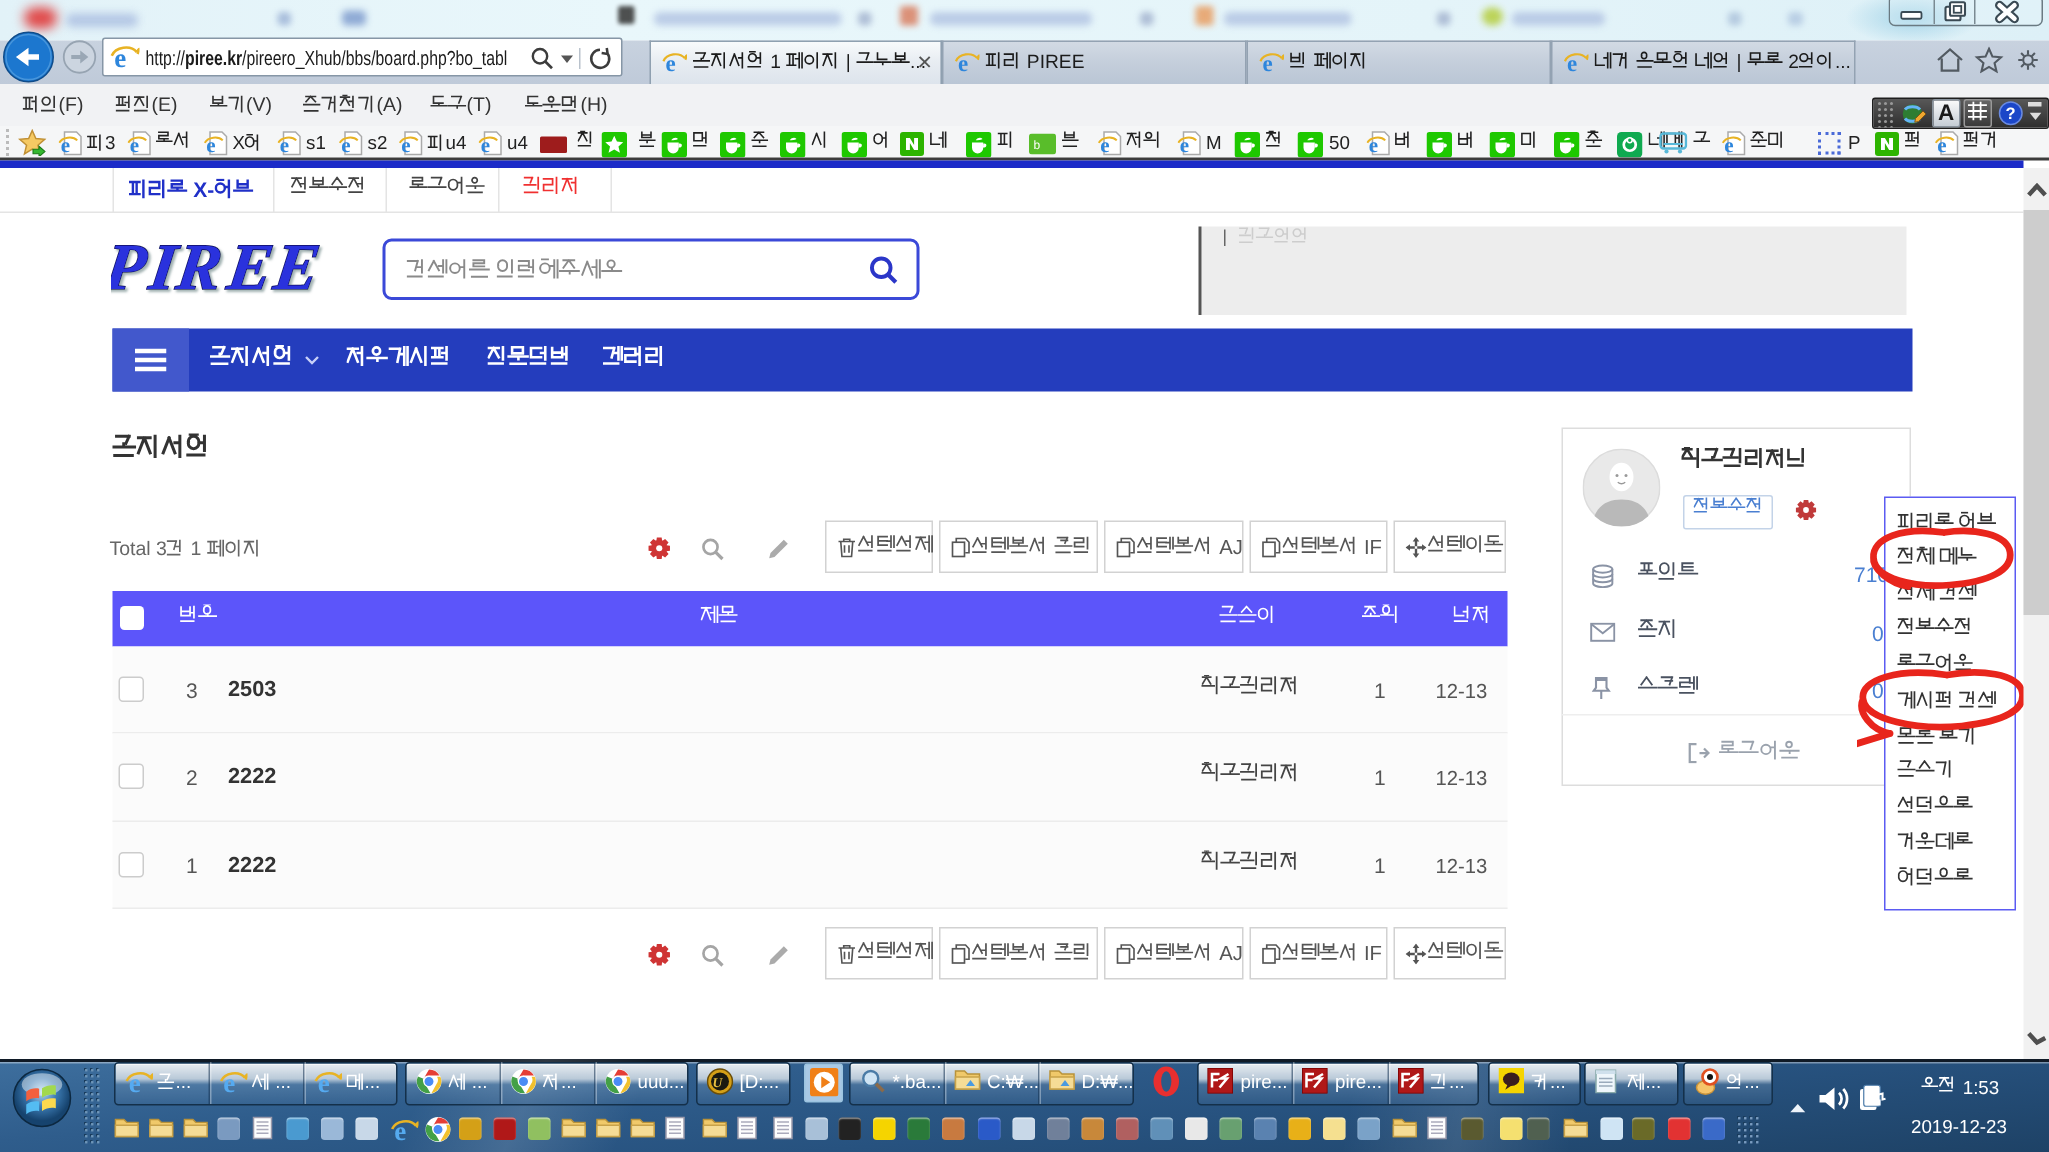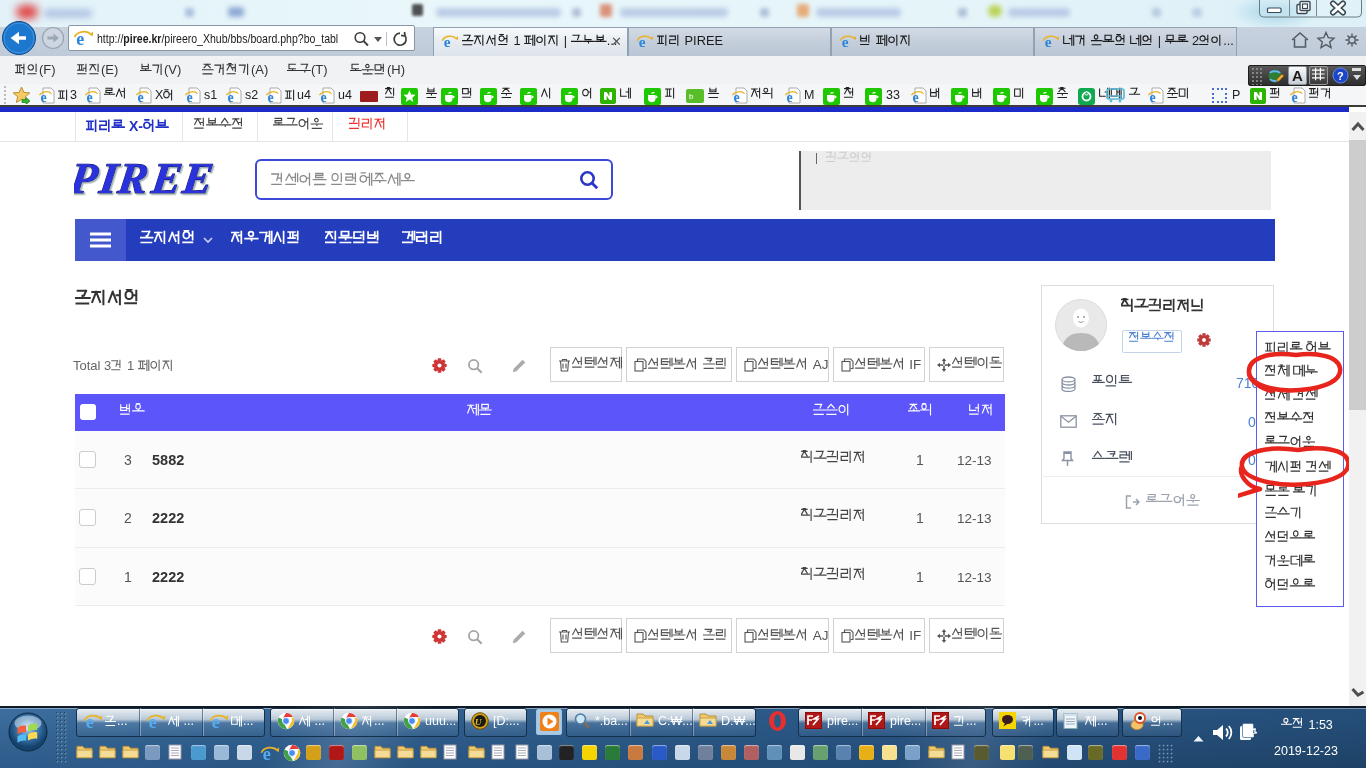--- a/index.html
+++ b/index.html
@@ -367,21 +367,21 @@
         <path d="M2.3 0.5L4.6 0.5M0.6 1.6L6.2 1.6M3.4 1.6L0.6 6.8M3.4 1.6L6.2 6.8M8.6 1.2L8.6 8.1M6.2 5.0L8.6 5.0M0.6 10.2L8.4 10.2" fill="none" stroke="#222" stroke-width="1.06" stroke-linecap="square"></path>
       </svg>
     </div>
     <svg class="ab" style="left:865.0px;top:88.0px" width="17" height="17" viewBox="0 0 17 17">
       <rect width="17" height="17" rx="2" fill="#1ec800"></rect>
       <path d="M4 7h7.5v3.5a3.7 3.7 0 0 1-7.5 0z" fill="#fff"></path>
       <path d="M11.5 7.8c1.6-.3 2.4.5 2 1.5-.3.8-1.2 1.2-2.2 1z" fill="#fff"></path>
       <path d="M6.5 5.5c1.5-2 3.5-2 4.5-.8-1.2.8-3 .8-4.5.8z" fill="#fff"></path>
     </svg>
     <div style="position:absolute;left:886.0px;top:89.0px;font-size:12.5px;font-weight:normal;color:#222;display:flex;align-items:center;white-space:nowrap;">
-      <span style="position:relative;top:-1px">33</span>
+      <span style="position:relative;top:-1px">50</span>
     </div>
     <svg class="ab" style="left:911.0px;top:87.0px" width="16" height="17" viewBox="0 0 16 17">
       <path d="M4 1h8l3 3v12H4z" fill="#fff" stroke="#aaa" stroke-width="1"></path>
       <text x="1.5" y="14.5" font-family="Liberation Serif" font-size="14" font-weight="bold" fill="#2e86dc">e</text>
       <path d="M0.5 8.2C2.5 4.4,9.5 3.4,12.5 6.6" fill="none" stroke="#e8b324" stroke-width="1.3"></path>
     </svg>
     <div style="position:absolute;left:930.0px;top:89.0px;font-size:12.5px;font-weight:normal;color:#222;display:flex;align-items:center;white-space:nowrap;">
       <svg width="12" height="12" viewBox="0 0 12 12" style="display:inline-block;vertical-align:middle;margin-top:-2px">
         <path d="M0.6 2.0L0.6 9.2M6.2 2.0L6.2 9.2M0.6 5.6L6.2 5.6M0.6 9.2L6.2 9.2M8.6 1.2L8.6 10.9M6.2 4.5L8.6 4.5" fill="none" stroke="#222" stroke-width="1.06" stroke-linecap="square"></path>
       </svg>
@@ -672,21 +672,21 @@
       </svg>
     </div>
     <div style="position:absolute;left:969.0px;top:405.0px;font-size:13.5px;font-weight:normal;color:#fff;display:flex;align-items:center;white-space:nowrap;">
       <svg width="25" height="14" viewBox="0 0 25 14" style="display:inline-block;vertical-align:middle;margin-top:-2px">
         <path d="M0.7 1.8L0.7 7.4M0.7 7.4L6.7 7.4M9.3 1.4L9.3 8.7M6.7 4.8L9.3 4.8M0.7 11.1L9.1 11.1M13.4 2.2L19.4 2.2M16.4 2.2L13.4 10.0M16.4 2.2L19.4 10.0M22.0 1.4L22.0 11.8M19.4 4.8L22.0 4.8" fill="none" stroke="#fff" stroke-width="1.15" stroke-linecap="square"></path>
       </svg>
     </div>
     <div class="ab" style="left:75px;top:430.5px;width:930px;height:58.5px;background:#fbfbfb;border-bottom:1px solid #ececec"></div>
     <div class="ab" style="left:79px;top:450.5px;width:17px;height:17px;background:#fff;border:1px solid #ccc;border-radius:3px"></div>
     <div style="position:absolute;left:124.0px;top:451.5px;font-size:14.0px;font-weight:normal;color:#555;white-space:nowrap;">3</div>
-    <div style="position:absolute;left:152.0px;top:451.5px;font-size:14.5px;font-weight:bold;color:#333;white-space:nowrap;">5882</div>
+    <div style="position:absolute;left:152.0px;top:451.5px;font-size:14.5px;font-weight:bold;color:#333;white-space:nowrap;">2503</div>
     <div style="position:absolute;left:801.0px;top:451.5px;font-size:14.0px;font-weight:normal;color:#444;display:flex;align-items:center;white-space:nowrap;">
       <svg width="66" height="14" viewBox="0 0 66 14" style="display:inline-block;vertical-align:middle;margin-top:-2px">
         <path d="M2.3 0.1L4.5 0.1M0.7 1.4L6.1 1.4M3.4 1.4L0.7 5.9M3.4 1.4L6.1 5.9M0.0 7.2L8.4 7.2M10.1 1.4L10.1 12.3M15.4 1.4L22.1 1.4M22.1 1.4L20.4 6.1M13.2 8.1L25.0 8.1M19.2 8.1L19.2 6.3M27.0 1.4L32.4 1.4M32.4 1.4L31.1 5.0M26.3 6.6L34.7 6.6M36.4 1.4L36.4 9.2M27.0 11.7L35.9 11.7M40.2 2.3L46.5 2.3M46.5 2.3L46.5 6.3M46.5 6.3L40.2 6.3M40.2 6.3L40.2 10.4M40.2 10.4L46.5 10.4M49.1 1.4L49.1 12.3M53.3 2.3L59.6 2.3M56.4 2.3L53.3 10.4M56.4 2.3L59.6 10.4M62.2 1.4L62.2 12.3M59.6 5.0L62.2 5.0" fill="none" stroke="#444" stroke-width="1.19" stroke-linecap="square"></path>
       </svg>
     </div>
     <div style="position:absolute;left:916.0px;top:451.5px;font-size:14.0px;font-weight:normal;color:#555;white-space:nowrap;">1</div>
     <div style="position:absolute;left:957.0px;top:452.5px;font-size:13.5px;font-weight:normal;color:#555;white-space:nowrap;">12-13</div>
     <div class="ab" style="left:75px;top:489.0px;width:930px;height:58.5px;background:#fbfbfb;border-bottom:1px solid #ececec"></div>
     <div class="ab" style="left:79px;top:509.0px;width:17px;height:17px;background:#fff;border:1px solid #ccc;border-radius:3px"></div>
     <div style="position:absolute;left:124.0px;top:510.0px;font-size:14.0px;font-weight:normal;color:#555;white-space:nowrap;">2</div>

